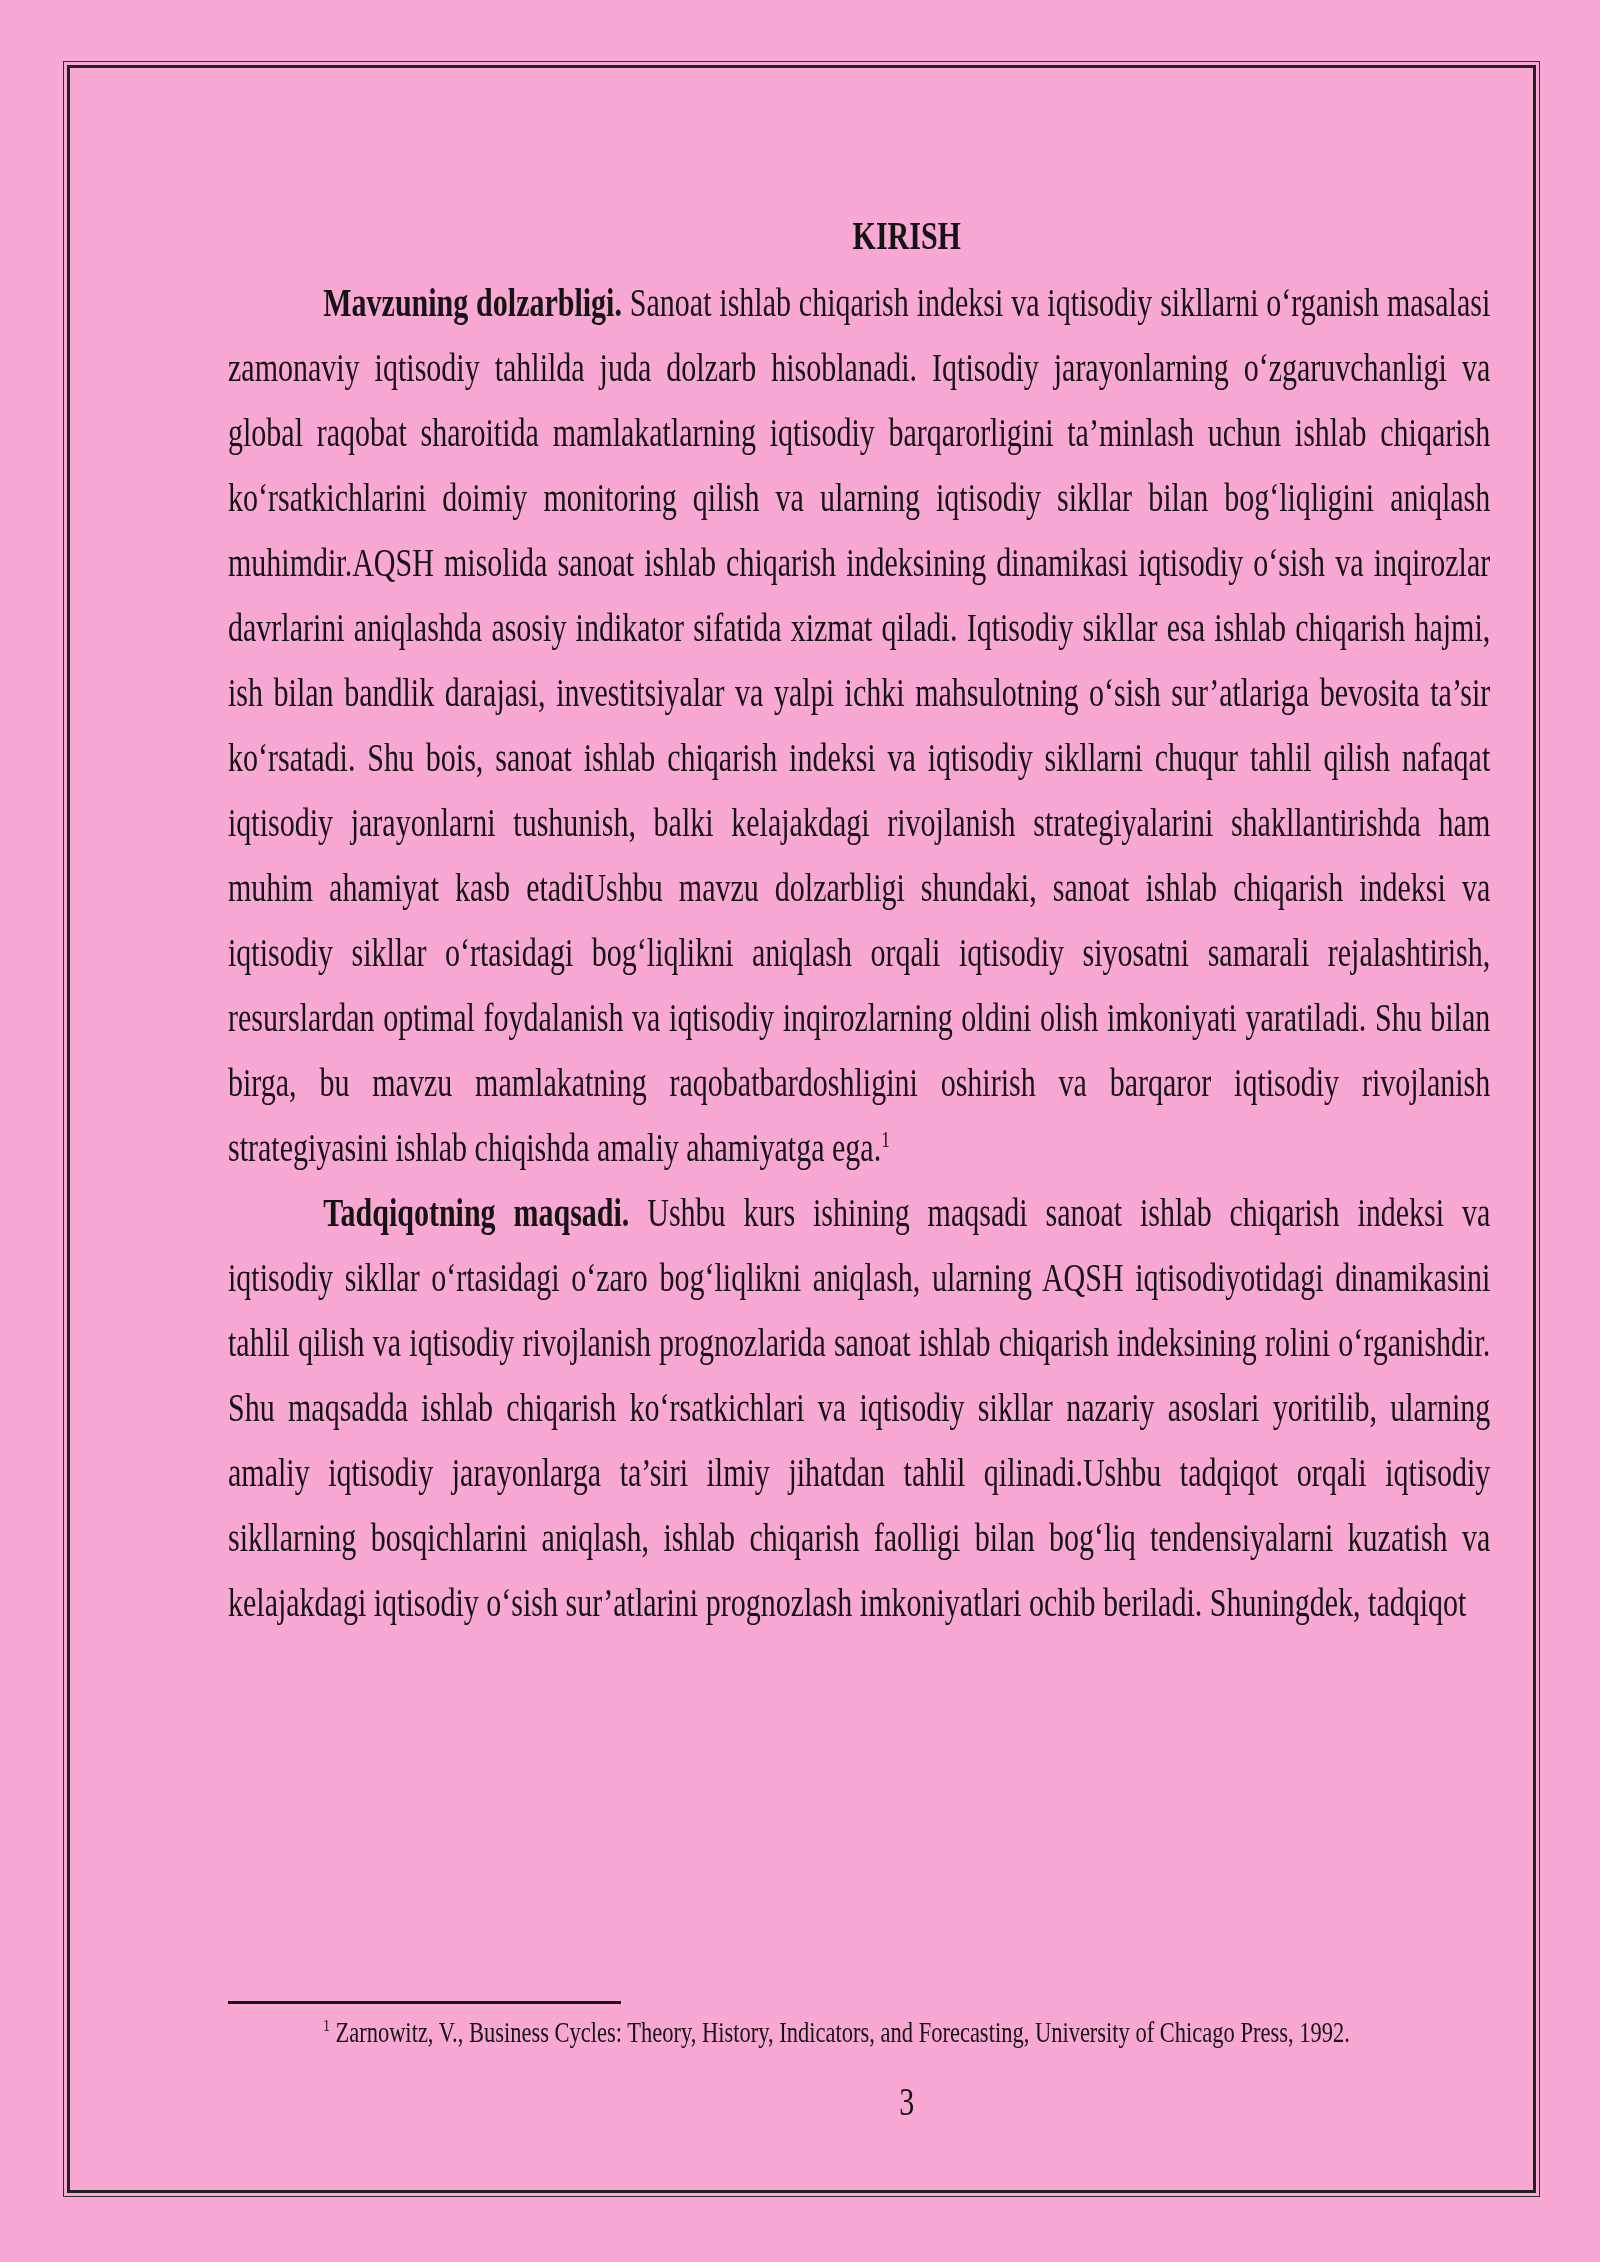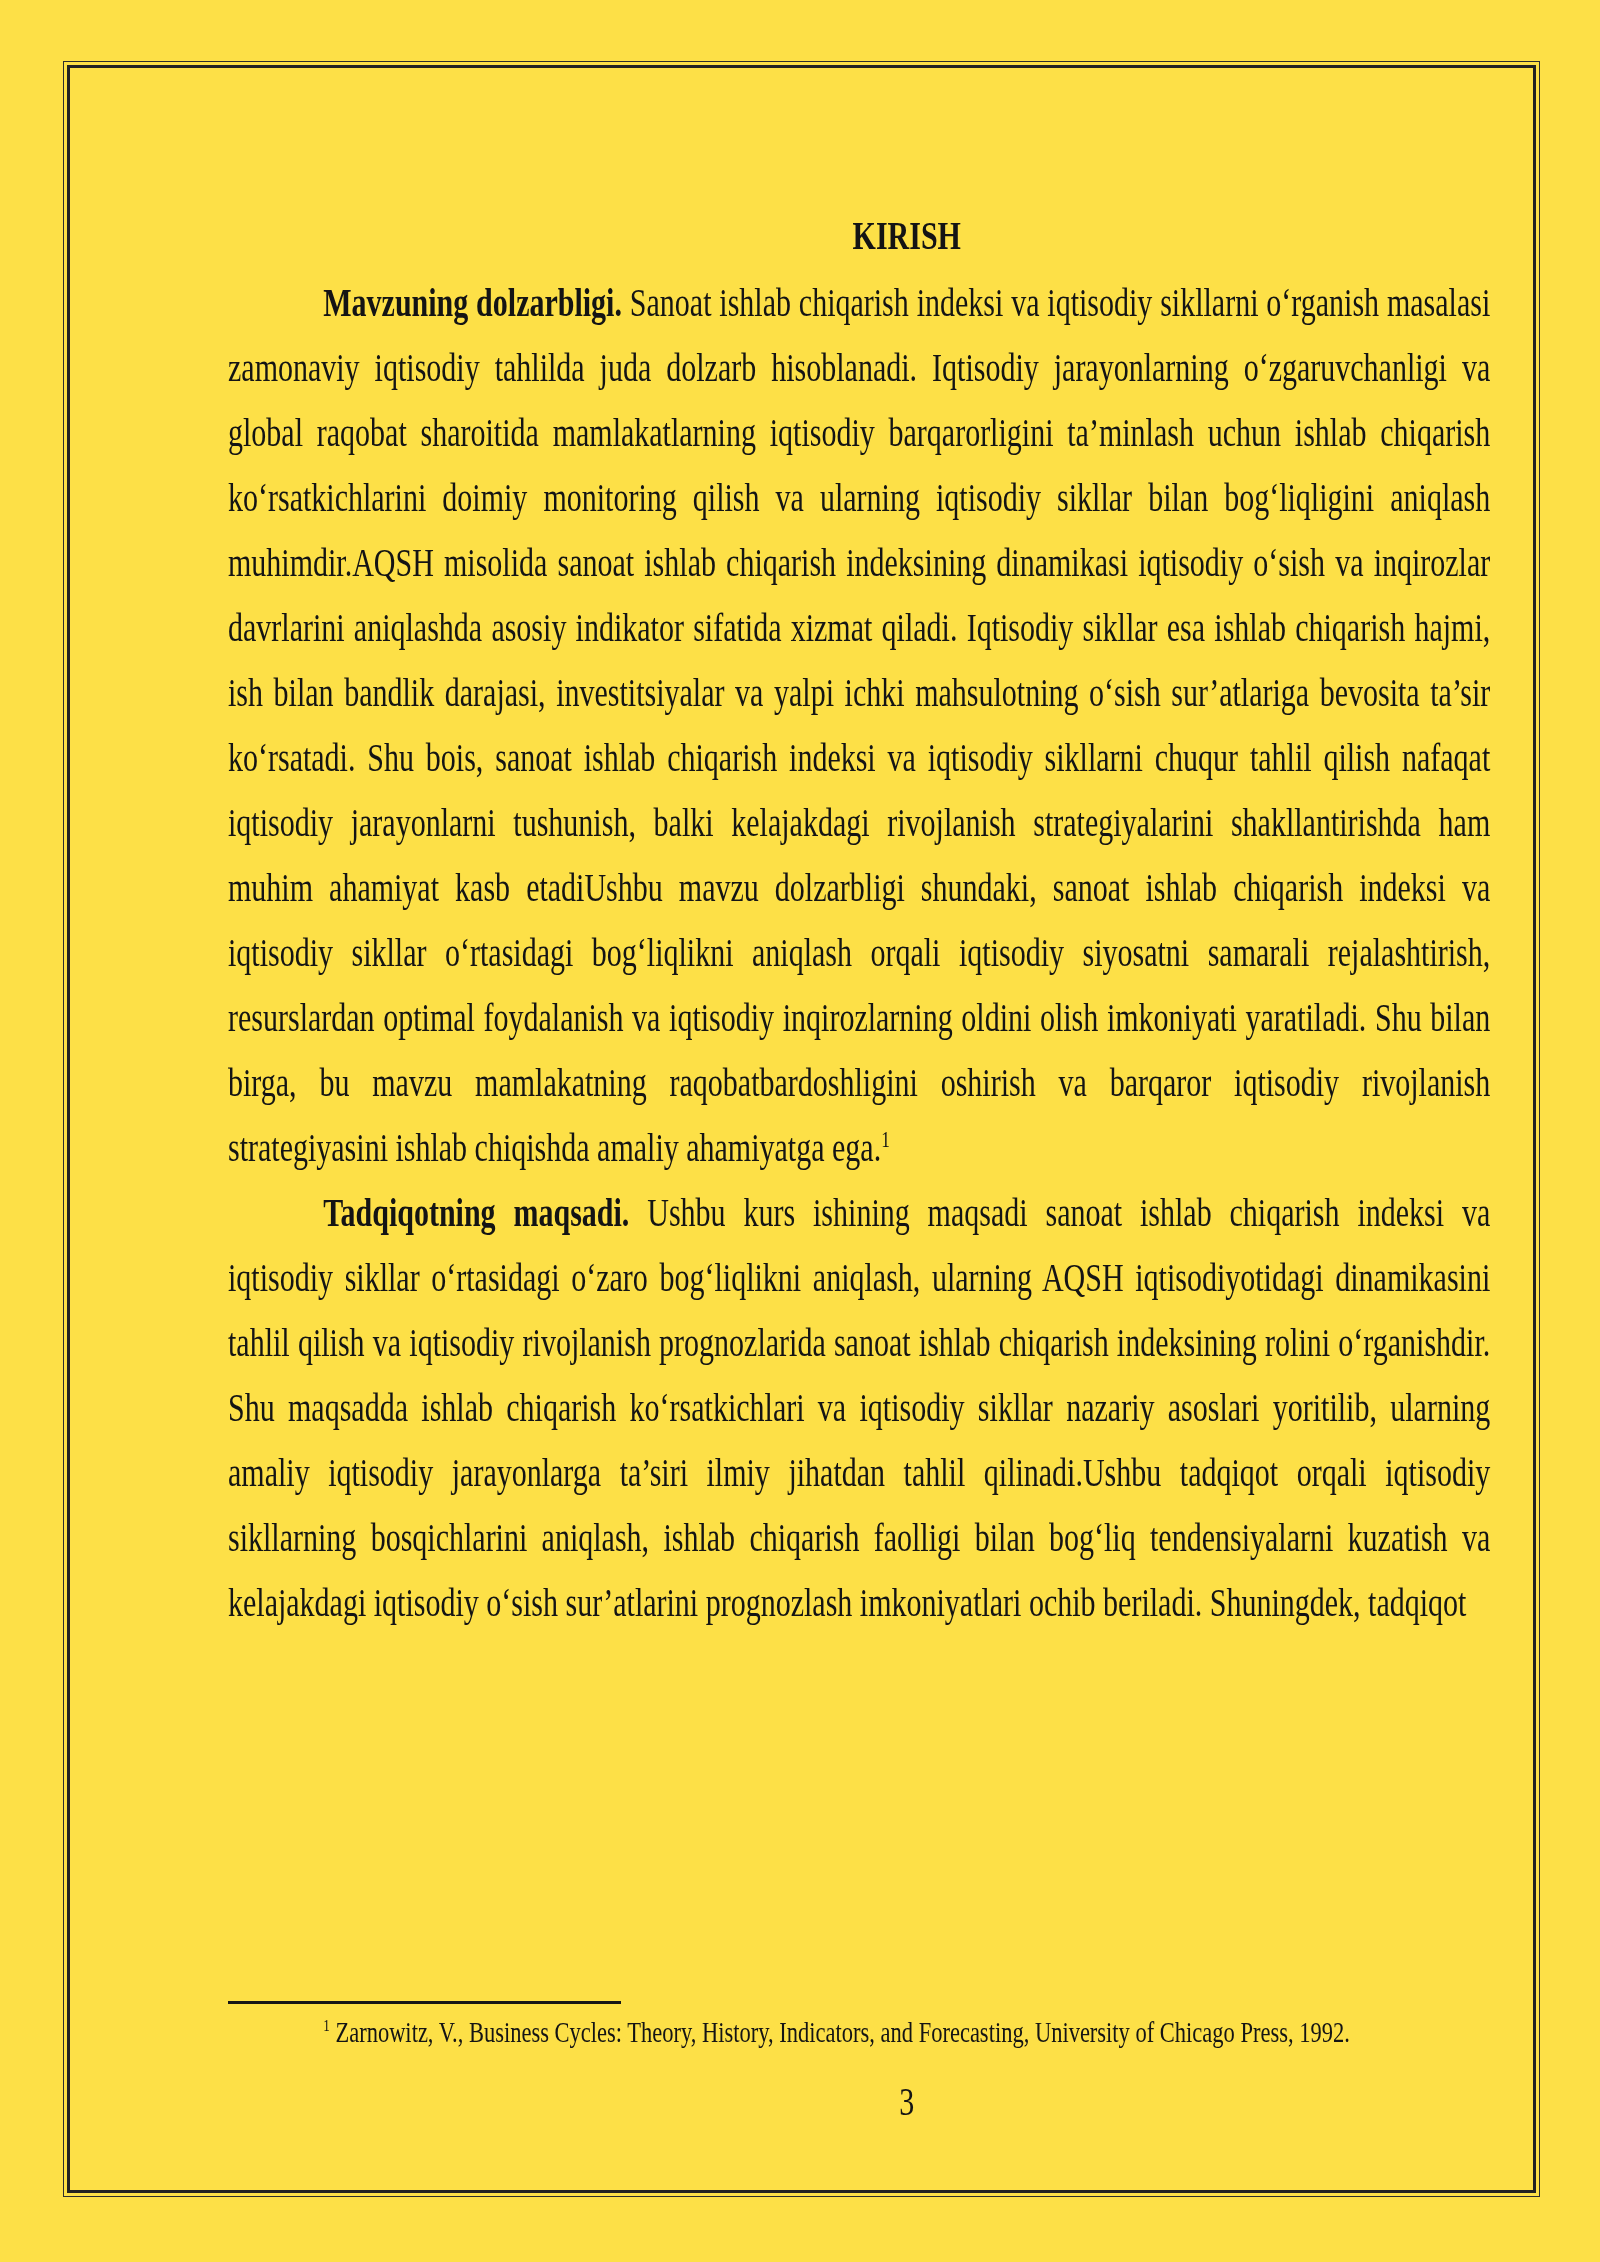--- a/index.html
+++ b/index.html
@@ -4,21 +4,21 @@
 <style>
   html, body {
     margin: 0;
     padding: 0;
     background: #ffffff;
   }
   .page {
     position: relative;
     width: 1600px;
     height: 2262px;
-    background: #fde047;
+    background: #f9a8d4;
     color: #141414;
     font-family: "Liberation Serif", "DejaVu Serif", serif;
     overflow: hidden;
   }
   
   .frame {
     position: absolute;
     left: 63px;
     top: 61px;
     width: 1477px;

